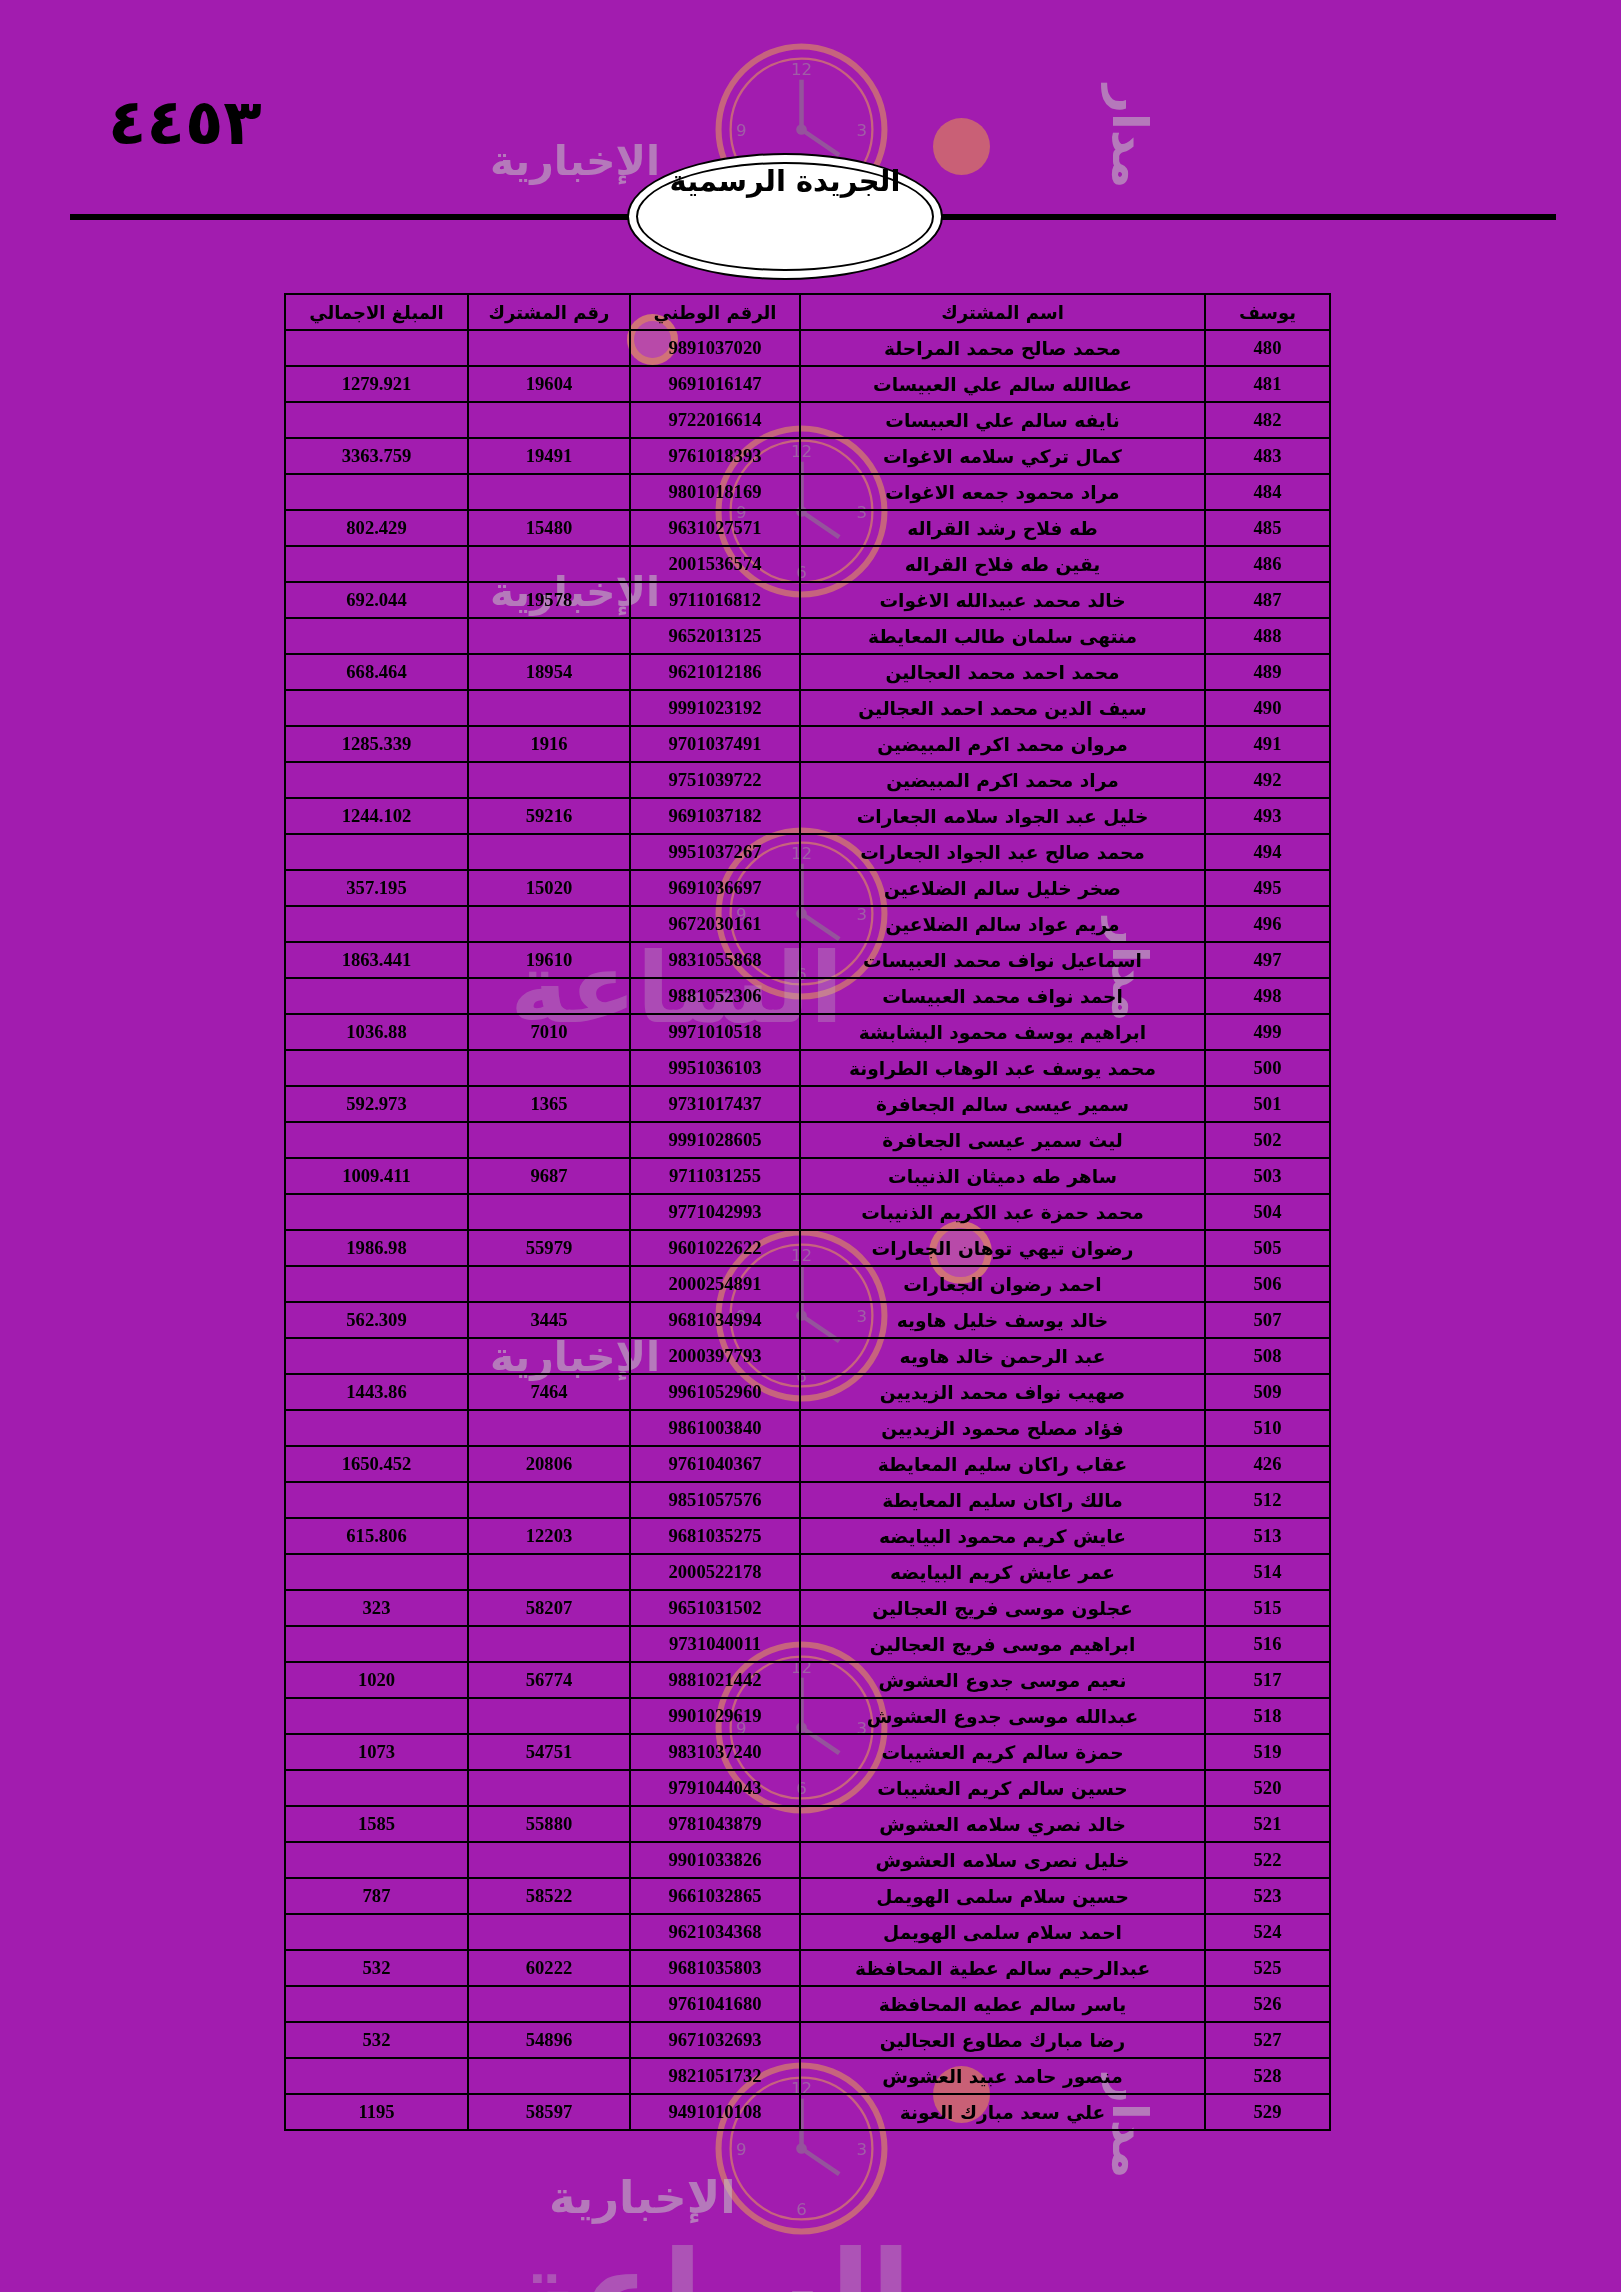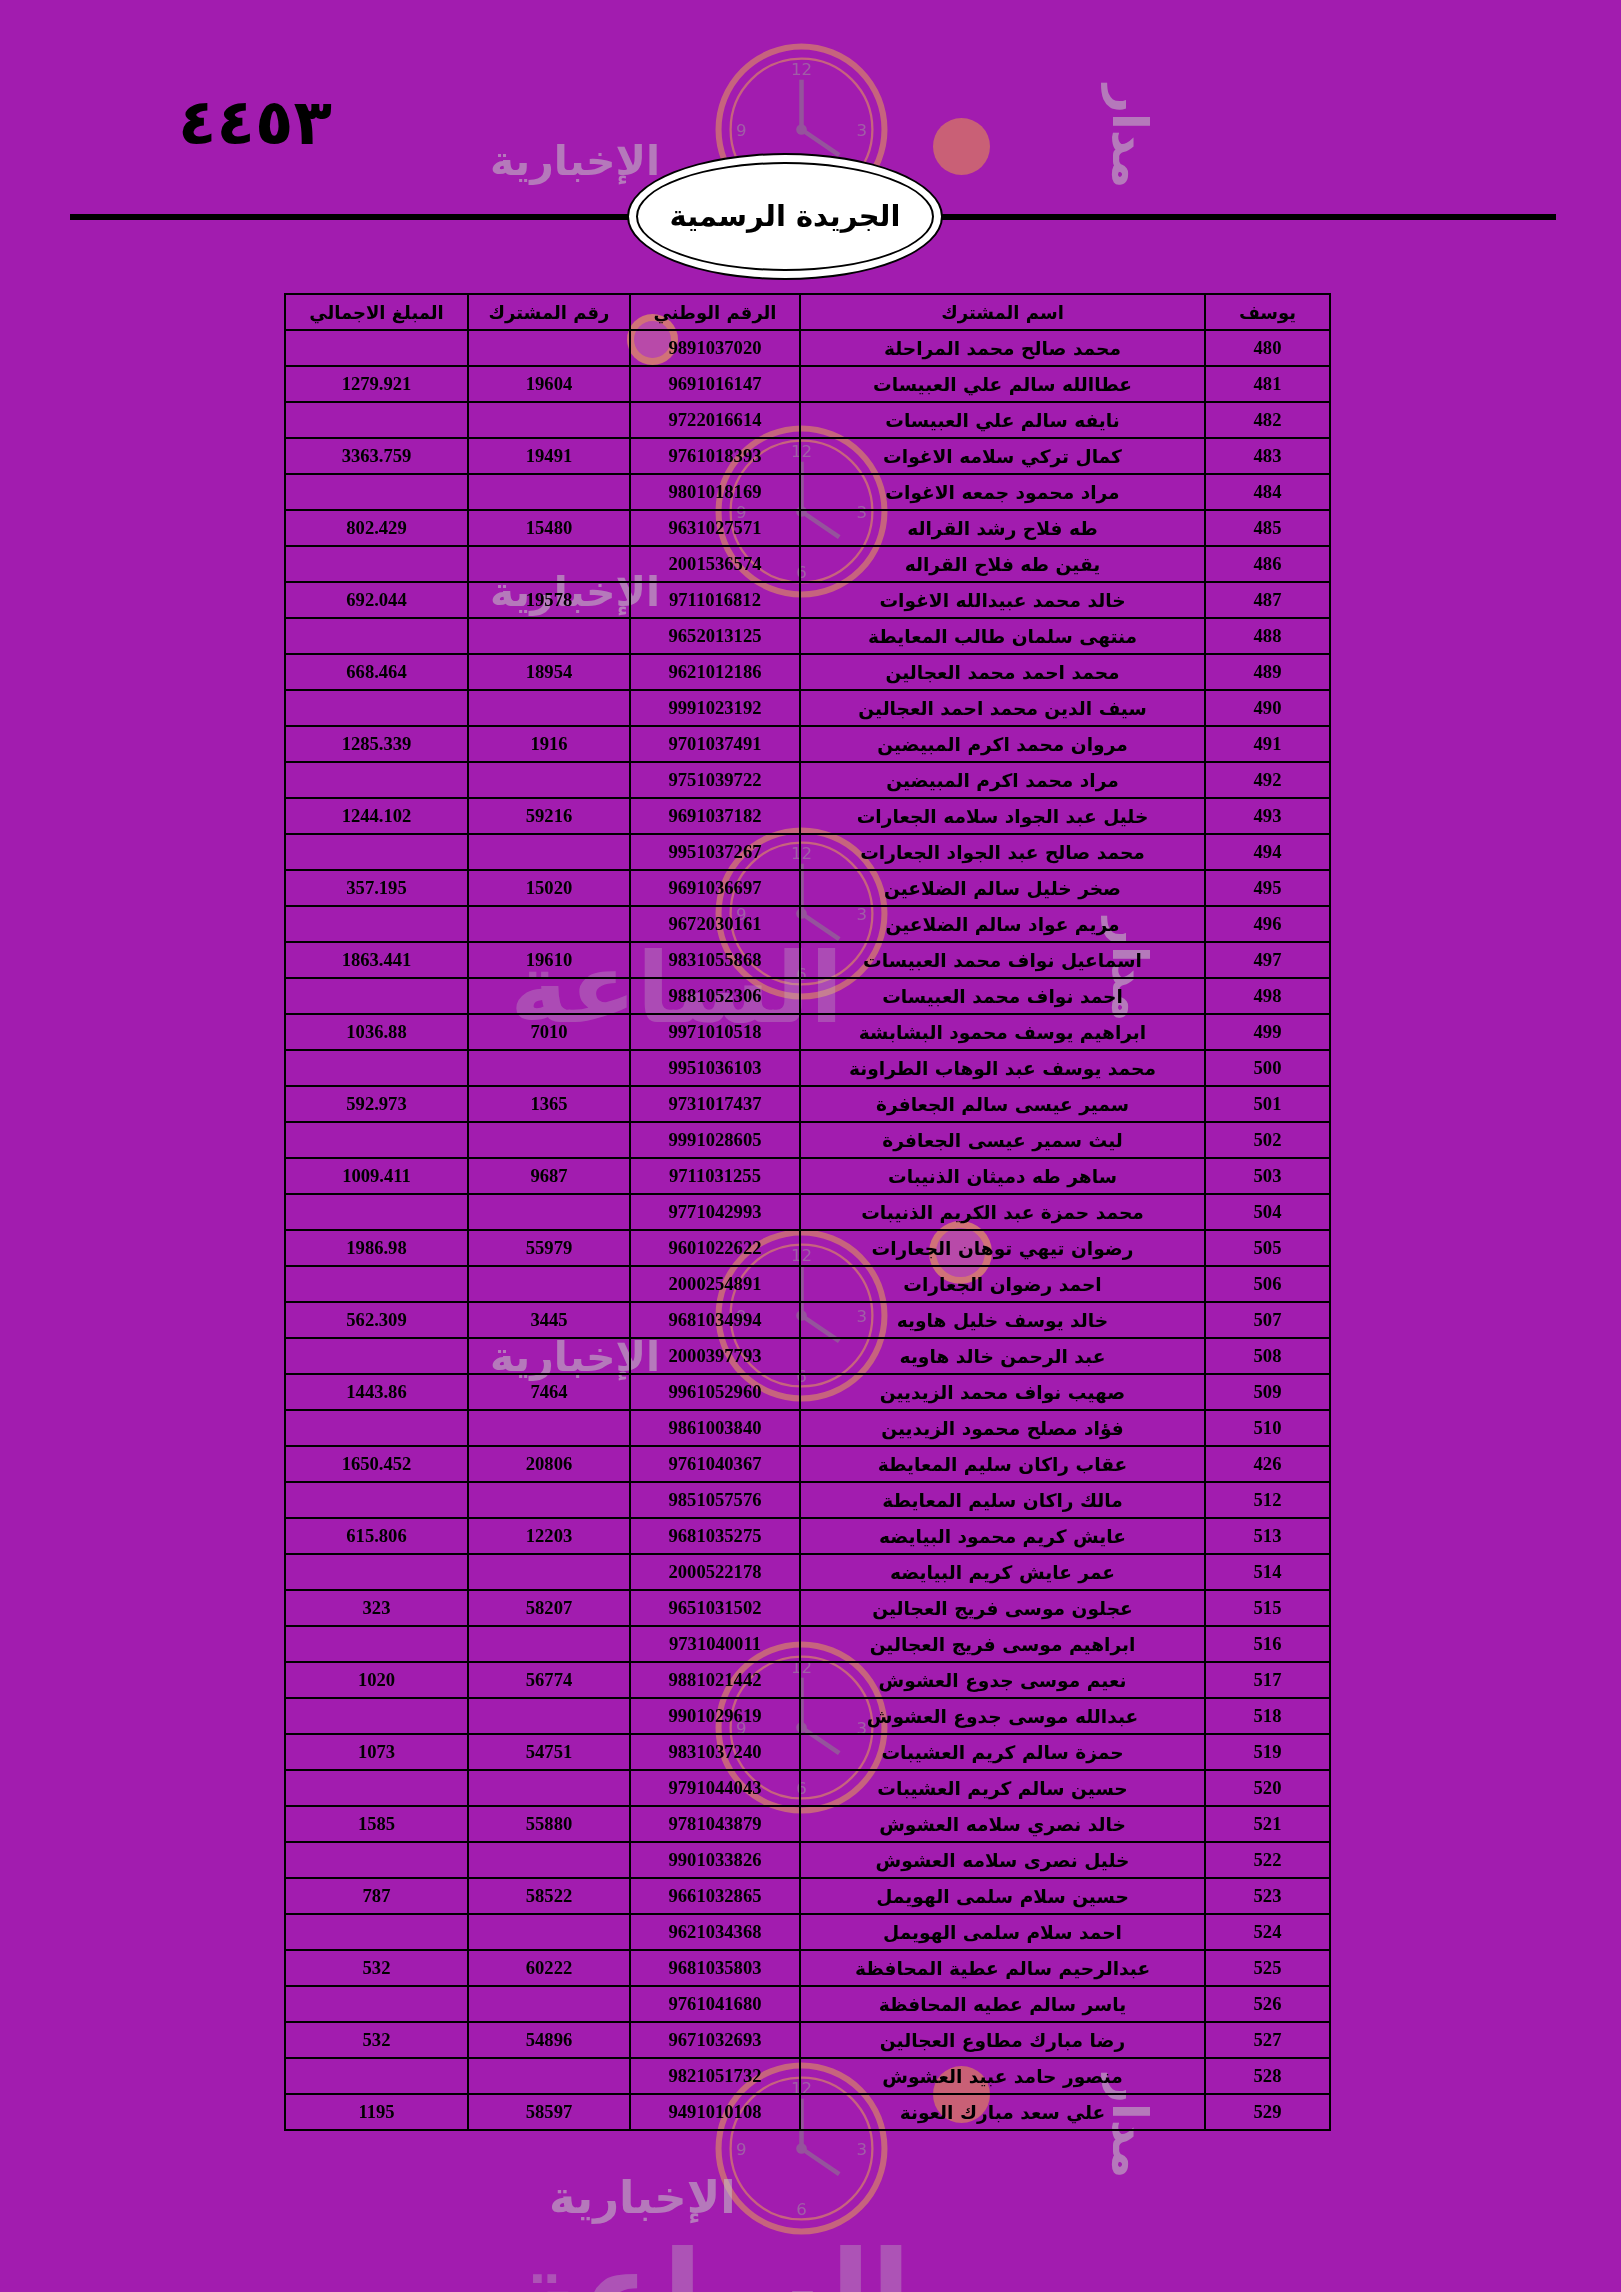--- a/index.html
+++ b/index.html
@@ -16,36 +16,36 @@
     color:#c6c6c6; font-family:"DejaVu Sans",sans-serif; font-weight:bold;
     opacity:.55; white-space:nowrap; direction:rtl;
   }
   .wm-vert { transform:rotate(90deg); transform-origin:center; }
   .clock { opacity:.5; }
   .dot { border-radius:50%; background:rgba(240,163,62,.5); }
   .dot-ring { border-radius:50%; border:7.8px solid rgba(240,163,62,.45); background:rgba(250,210,150,.25); }
   
   .page-number {
     position:absolute; top:86px; left:108px; width:294px; z-index:2;
-    font-size:63px; font-weight:bold; color:#000; text-align:center;
+    font-size:63px; font-weight:bold; color:#000; text-align:left;
     font-family:"DejaVu Sans",sans-serif; direction:rtl;
   }
   .rule {
     position:absolute; top:214px; right:65px; width:1486px; height:5.9px;
     background:#000; z-index:1;
   }
   .oval {
     position:absolute; top:153px; right:678px; width:316px; height:127px;
     background:#fff; border:2.9px solid #000; border-radius:50%;
     display:flex; align-items:center; justify-content:center; z-index:2;
   }
   .oval-inner {
     width:calc(100% - 13.7px); height:calc(100% - 13.7px);
     border:2px solid #000; border-radius:50%;
-    display:flex; align-items:center; justify-content:center;
+    display:flex; align-items:flex-start; justify-content:center;
   }
   .oval-title { font-size:29px; font-weight:bold; font-family:"DejaVu Sans",sans-serif; }
   
   table.subscribers {
     position:absolute; top:293px; right:290px; width:1045px;
     border-collapse:collapse; z-index:1; direction:rtl;
     table-layout:fixed; background:transparent;
   }
   table.subscribers th, table.subscribers td {
     border:2px solid #000; height:36px; padding:0 5.9px;

